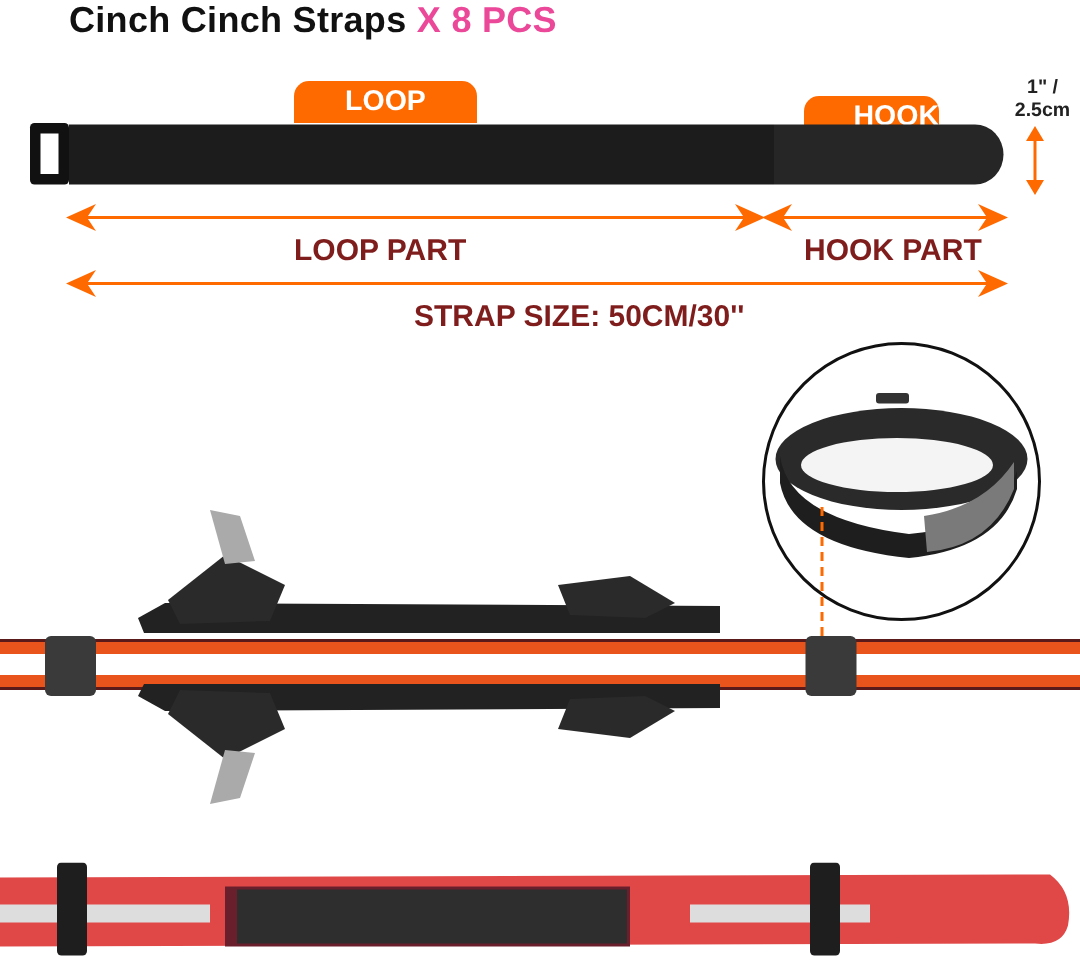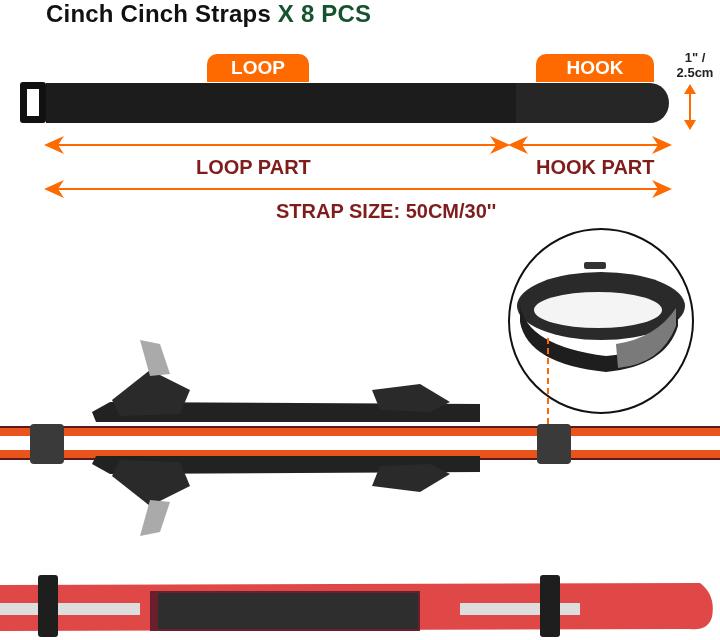--- a/index.html
+++ b/index.html
@@ -1,34 +1,34 @@
 <!DOCTYPE html>
 <html><head>
 <meta charset="utf-8">
 <style>
   html,body{margin:0;padding:0;background:#fff;}
   body{width:720px;height:640px;position:relative;overflow:hidden;font-family:"Liberation Sans",sans-serif;}
   .abs{position:absolute;}
   .title{left:46px;top:0px;font-size:24px;font-weight:bold;color:#111;letter-spacing:0.2px;white-space:nowrap;}
-  .title .accent{color:#14532d;}
+  .title .accent{color:#ec4899;}
   .tag{background:#ff6a00;color:#fff;font-weight:bold;font-size:19px;text-align:center;border-radius:10px 10px 0 0;line-height:28px;}
   .strap{left:18px;top:82px;width:652px;height:42px;}
   .lbl{font-size:20px;font-weight:bold;color:#7f1d1d;white-space:nowrap;}
   .dim{left:670px;top:50px;font-size:13px;font-weight:bold;color:#222;text-align:center;line-height:15px;width:50px;}
 </style>
 </head>
 <body>
 
 <div class="abs title">
   <span>Cinch Cinch Straps</span>
   <span class="accent">X 8 PCS</span>
 </div>
 
-<div class="abs tag" style="left:207px;top:54px;width:102px;">LOOP</div>
-<div class="abs tag" style="left:536px;top:54px;width:118px;">HOOK</div>
+<div class="abs tag" style="left:196px;top:54px;width:122px;">LOOP</div>
+<div class="abs tag" style="left:536px;top:64px;width:90px;text-align:right;">HOOK</div>
 
 <svg class="abs strap" viewBox="0 0 652 42">
   <rect x="2" y="0" width="26" height="41" rx="3" fill="#111"></rect>
   <rect x="9" y="7" width="12" height="27" fill="#fff"></rect>
   <rect x="28" y="1" width="470" height="40" fill="#1c1c1c"></rect>
   <path d="M498 1 H632 A19 20 0 0 1 632 41 H498 Z" fill="#262626"></path>
 </svg>
 
 <div class="abs dim">
   <div>1" /</div>

